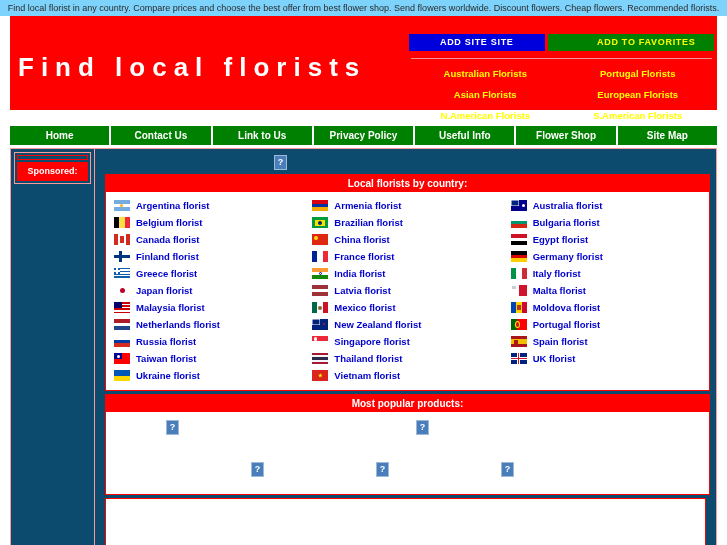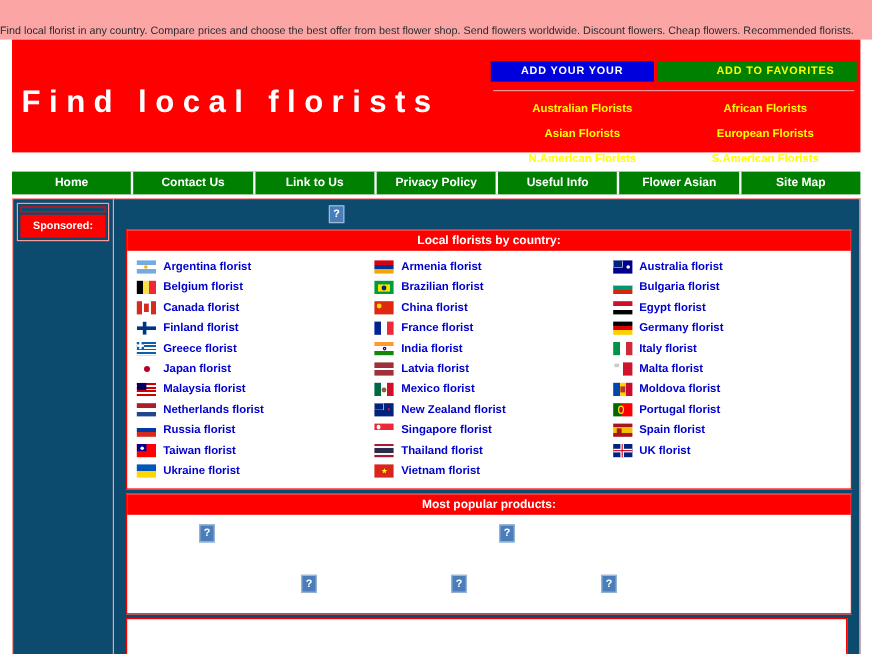--- a/index.html
+++ b/index.html
@@ -11,27 +11,27 @@
     width: 727px;
     height: 545px;
     font-family: "Liberation Sans", sans-serif;
     overflow: hidden;
     position: relative;
   }
   
   .tagline {
     height: 15px;
     line-height: 15px;
-    text-align: left;
+    text-align: center;
     font-size: 9px;
     color: #2b2b2b;
     font-family: "Liberation Sans", sans-serif;
     white-space: nowrap;
-    background: #fca5a5;
-    padding-top: 18px;
+    background: #7dd3fc;
+    padding-top: 1px;
   }
   
   .banner {
     position: relative;
     margin: 0 10px 0 10px;
     background: #fe0000;
     height: 94px;
     box-sizing: border-box;
   }
   .banner-title {
@@ -247,42 +247,42 @@
 </head>
 <body>
 
 <div class="tagline">Find local florist in any country. Compare prices and choose the best offer from best flower shop. Send flowers worldwide. Discount flowers. Cheap flowers. Recommended florists.</div>
 
 <div class="banner">
   <div class="banner-title">Find local florists</div>
 
   <div class="banner-right">
     <div class="btn-row">
-      <div class="btn blue">ADD YOUR YOUR</div>
+      <div class="btn blue">ADD SITE SITE</div>
       <div class="btn green">ADD TO FAVORITES</div>
     </div>
     <div class="banner-rule"></div>
     <div class="region-grid">
       <div class="region-link">Australian Florists</div>
-      <div class="region-link">African Florists</div>
+      <div class="region-link">Portugal Florists</div>
       <div class="region-link">Asian Florists</div>
       <div class="region-link">European Florists</div>
       <div class="region-link">N.American Florists</div>
       <div class="region-link">S.American Florists</div>
     </div>
   </div>
 </div>
 
 <div class="navbar">
   <div class="nav-item">Home</div>
   <div class="nav-item">Contact Us</div>
   <div class="nav-item">Link to Us</div>
   <div class="nav-item">Privacy Policy</div>
   <div class="nav-item">Useful Info</div>
-  <div class="nav-item">Flower Asian</div>
+  <div class="nav-item">Flower Shop</div>
   <div class="nav-item">Site Map</div>
 </div>
 
 <div class="outer">
 
   <div class="left-col">
     <div class="sponsored-box">
       <div class="sponsored-inner"></div>
       <div class="sponsored-label">Sponsored:</div>
     </div>

